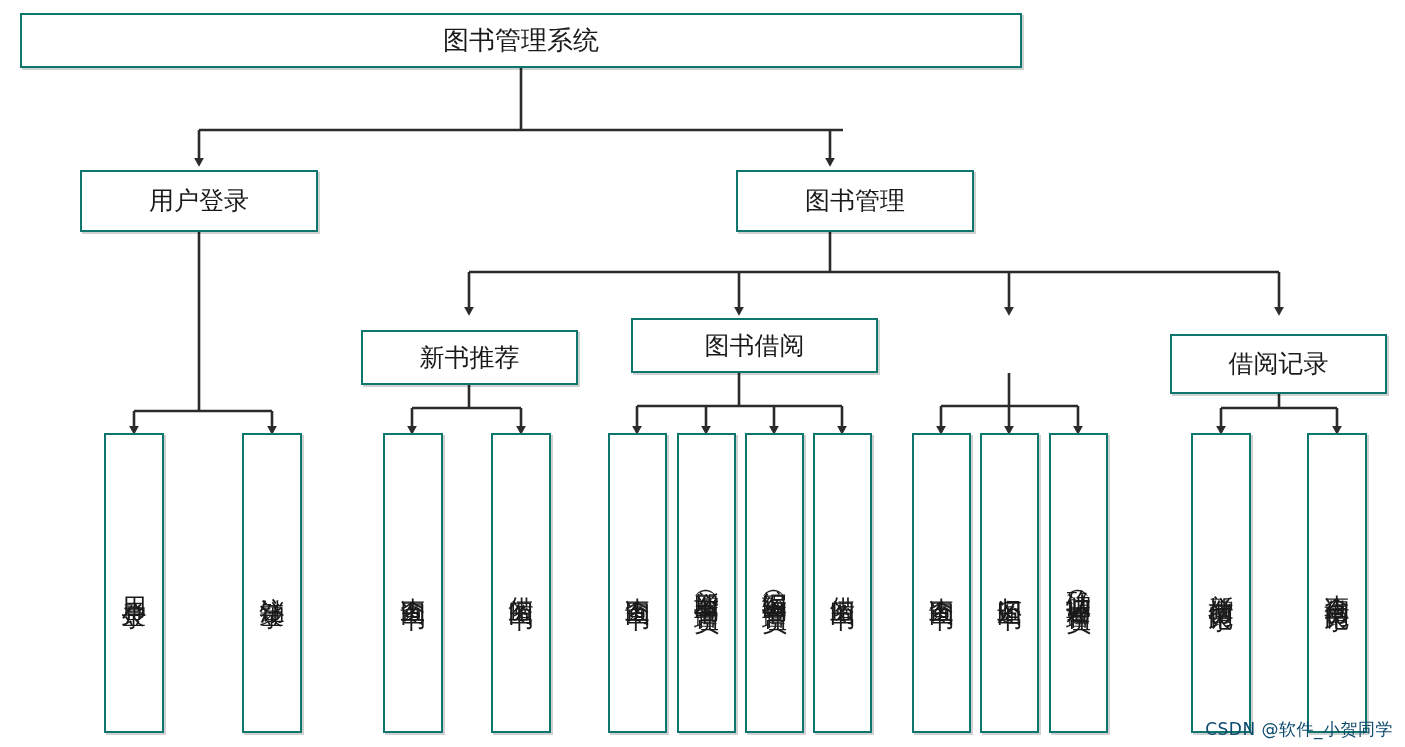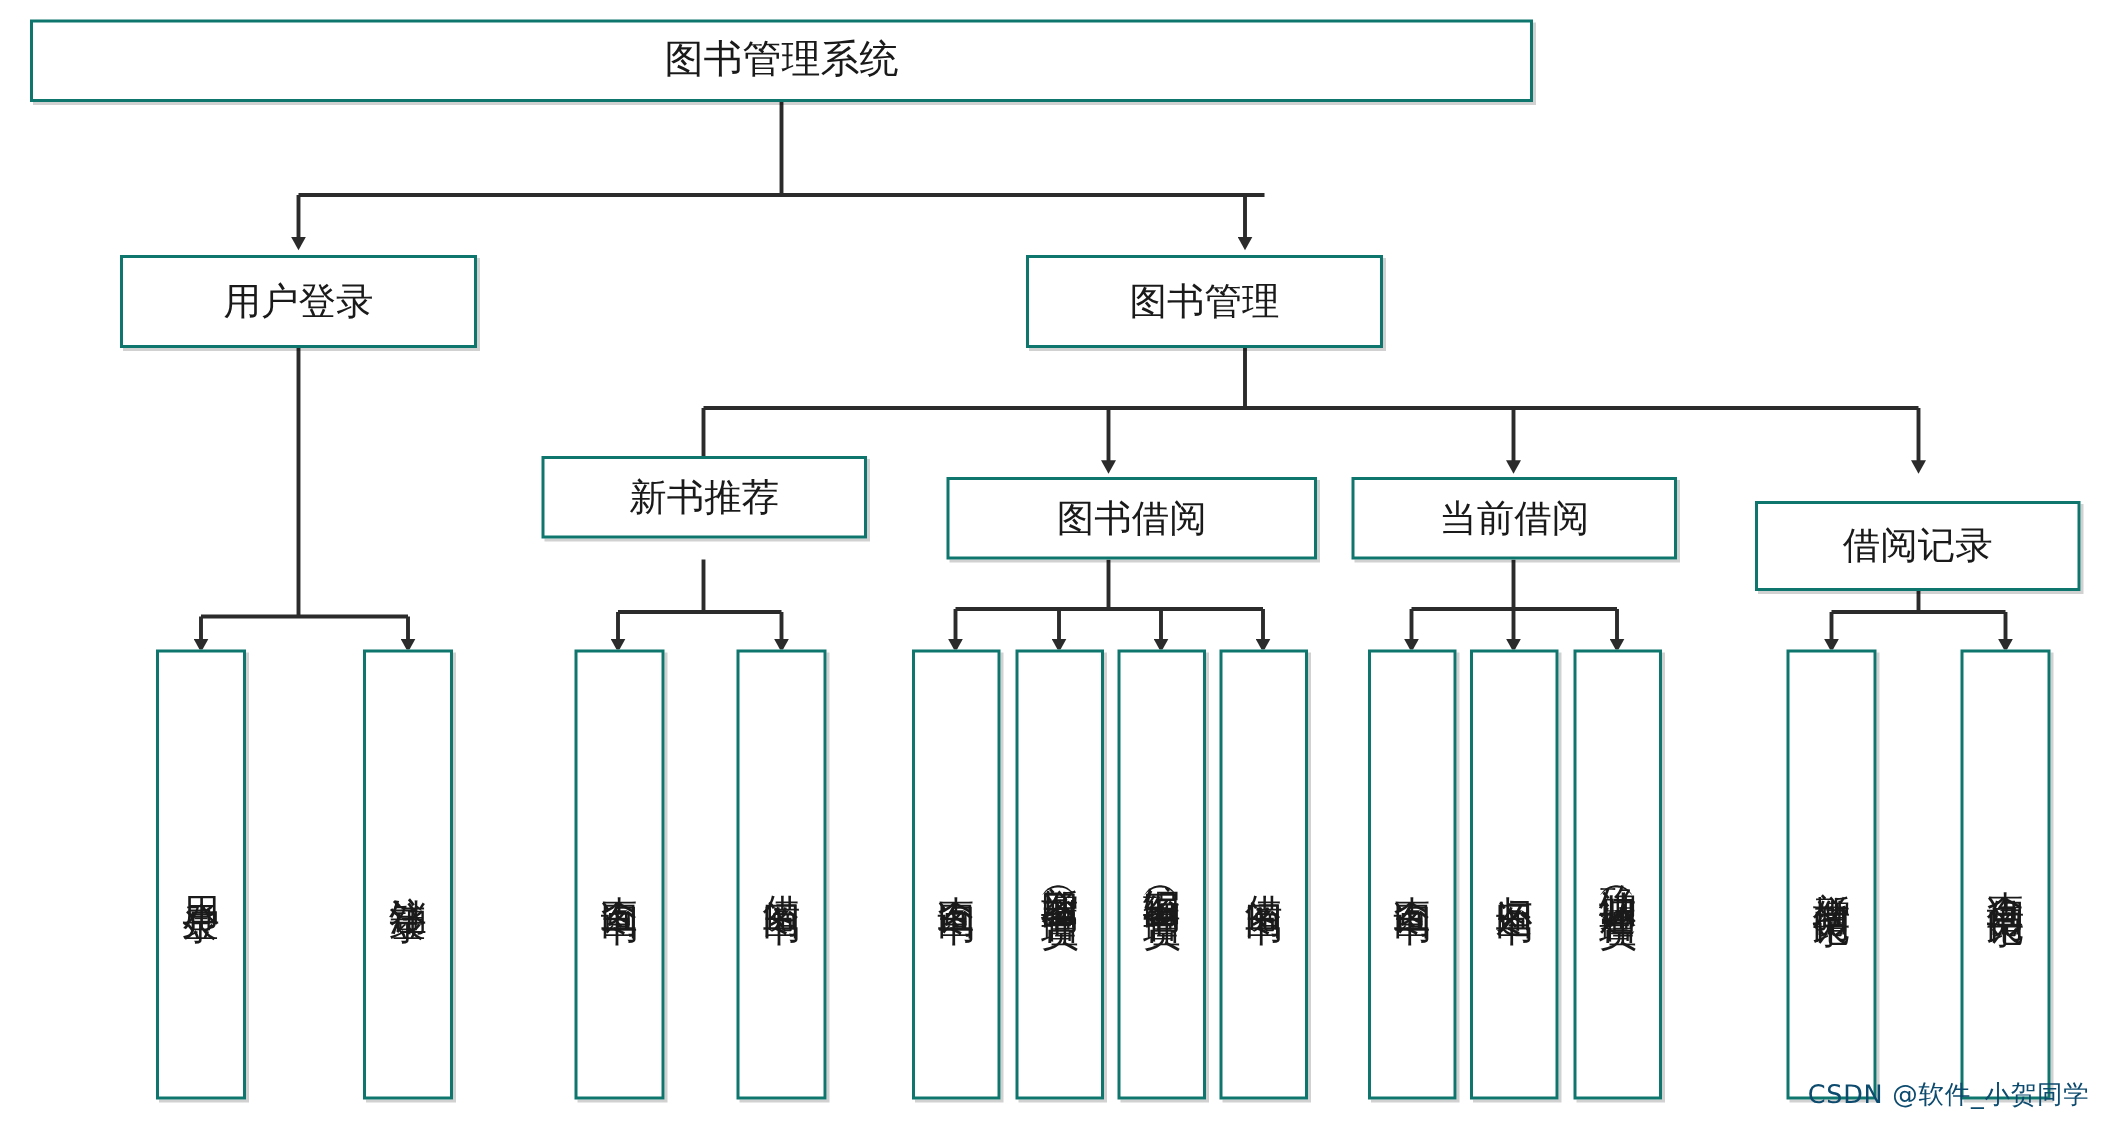--- a/index.html
+++ b/index.html
@@ -130,35 +130,32 @@
   </svg>
 
   <div class="node horiz root" style="left:20px; top:13px; width:1002px; height:55px;">
     <span class="label">图书管理系统</span>
   </div>
 
   <div class="node horiz" style="left:80px; top:170px; width:238px; height:62px;">
     <span class="label">用户登录</span>
   </div>
 
-  <div class="node horiz" style="left:684px; top:170px; width:238px; height:62px;">
+  <div class="node horiz" style="left:736px; top:170px; width:238px; height:62px;">
     <span class="label">图书管理</span>
   </div>
 
-  <div class="node horiz" style="left:361px; top:304px; width:217px; height:55px;">
+  <div class="node horiz" style="left:361px; top:330px; width:217px; height:55px;">
     <span class="label">新书推荐</span>
   </div>
 
   <div class="node horiz" style="left:631px; top:318px; width:247px; height:55px;">
     <span class="label">图书借阅</span>
   </div>
 
-  <div class="node horiz" style="left:901px; top:318px; width:217px; height:55px;">
-    <span class="label">当前借阅</span>
-  </div>
 
   <div class="node horiz" style="left:1170px; top:318px; width:217px; height:60px;margin-top:16px;">
     <span class="label">借阅记录</span>
   </div>
 
   <div class="node vert" style="left:104px; top:433px; width:60px; height:300px;">
     <span class="label">用户登录</span>
   </div>
 
   <div class="node vert" style="left:242px; top:433px; width:60px; height:300px;">

